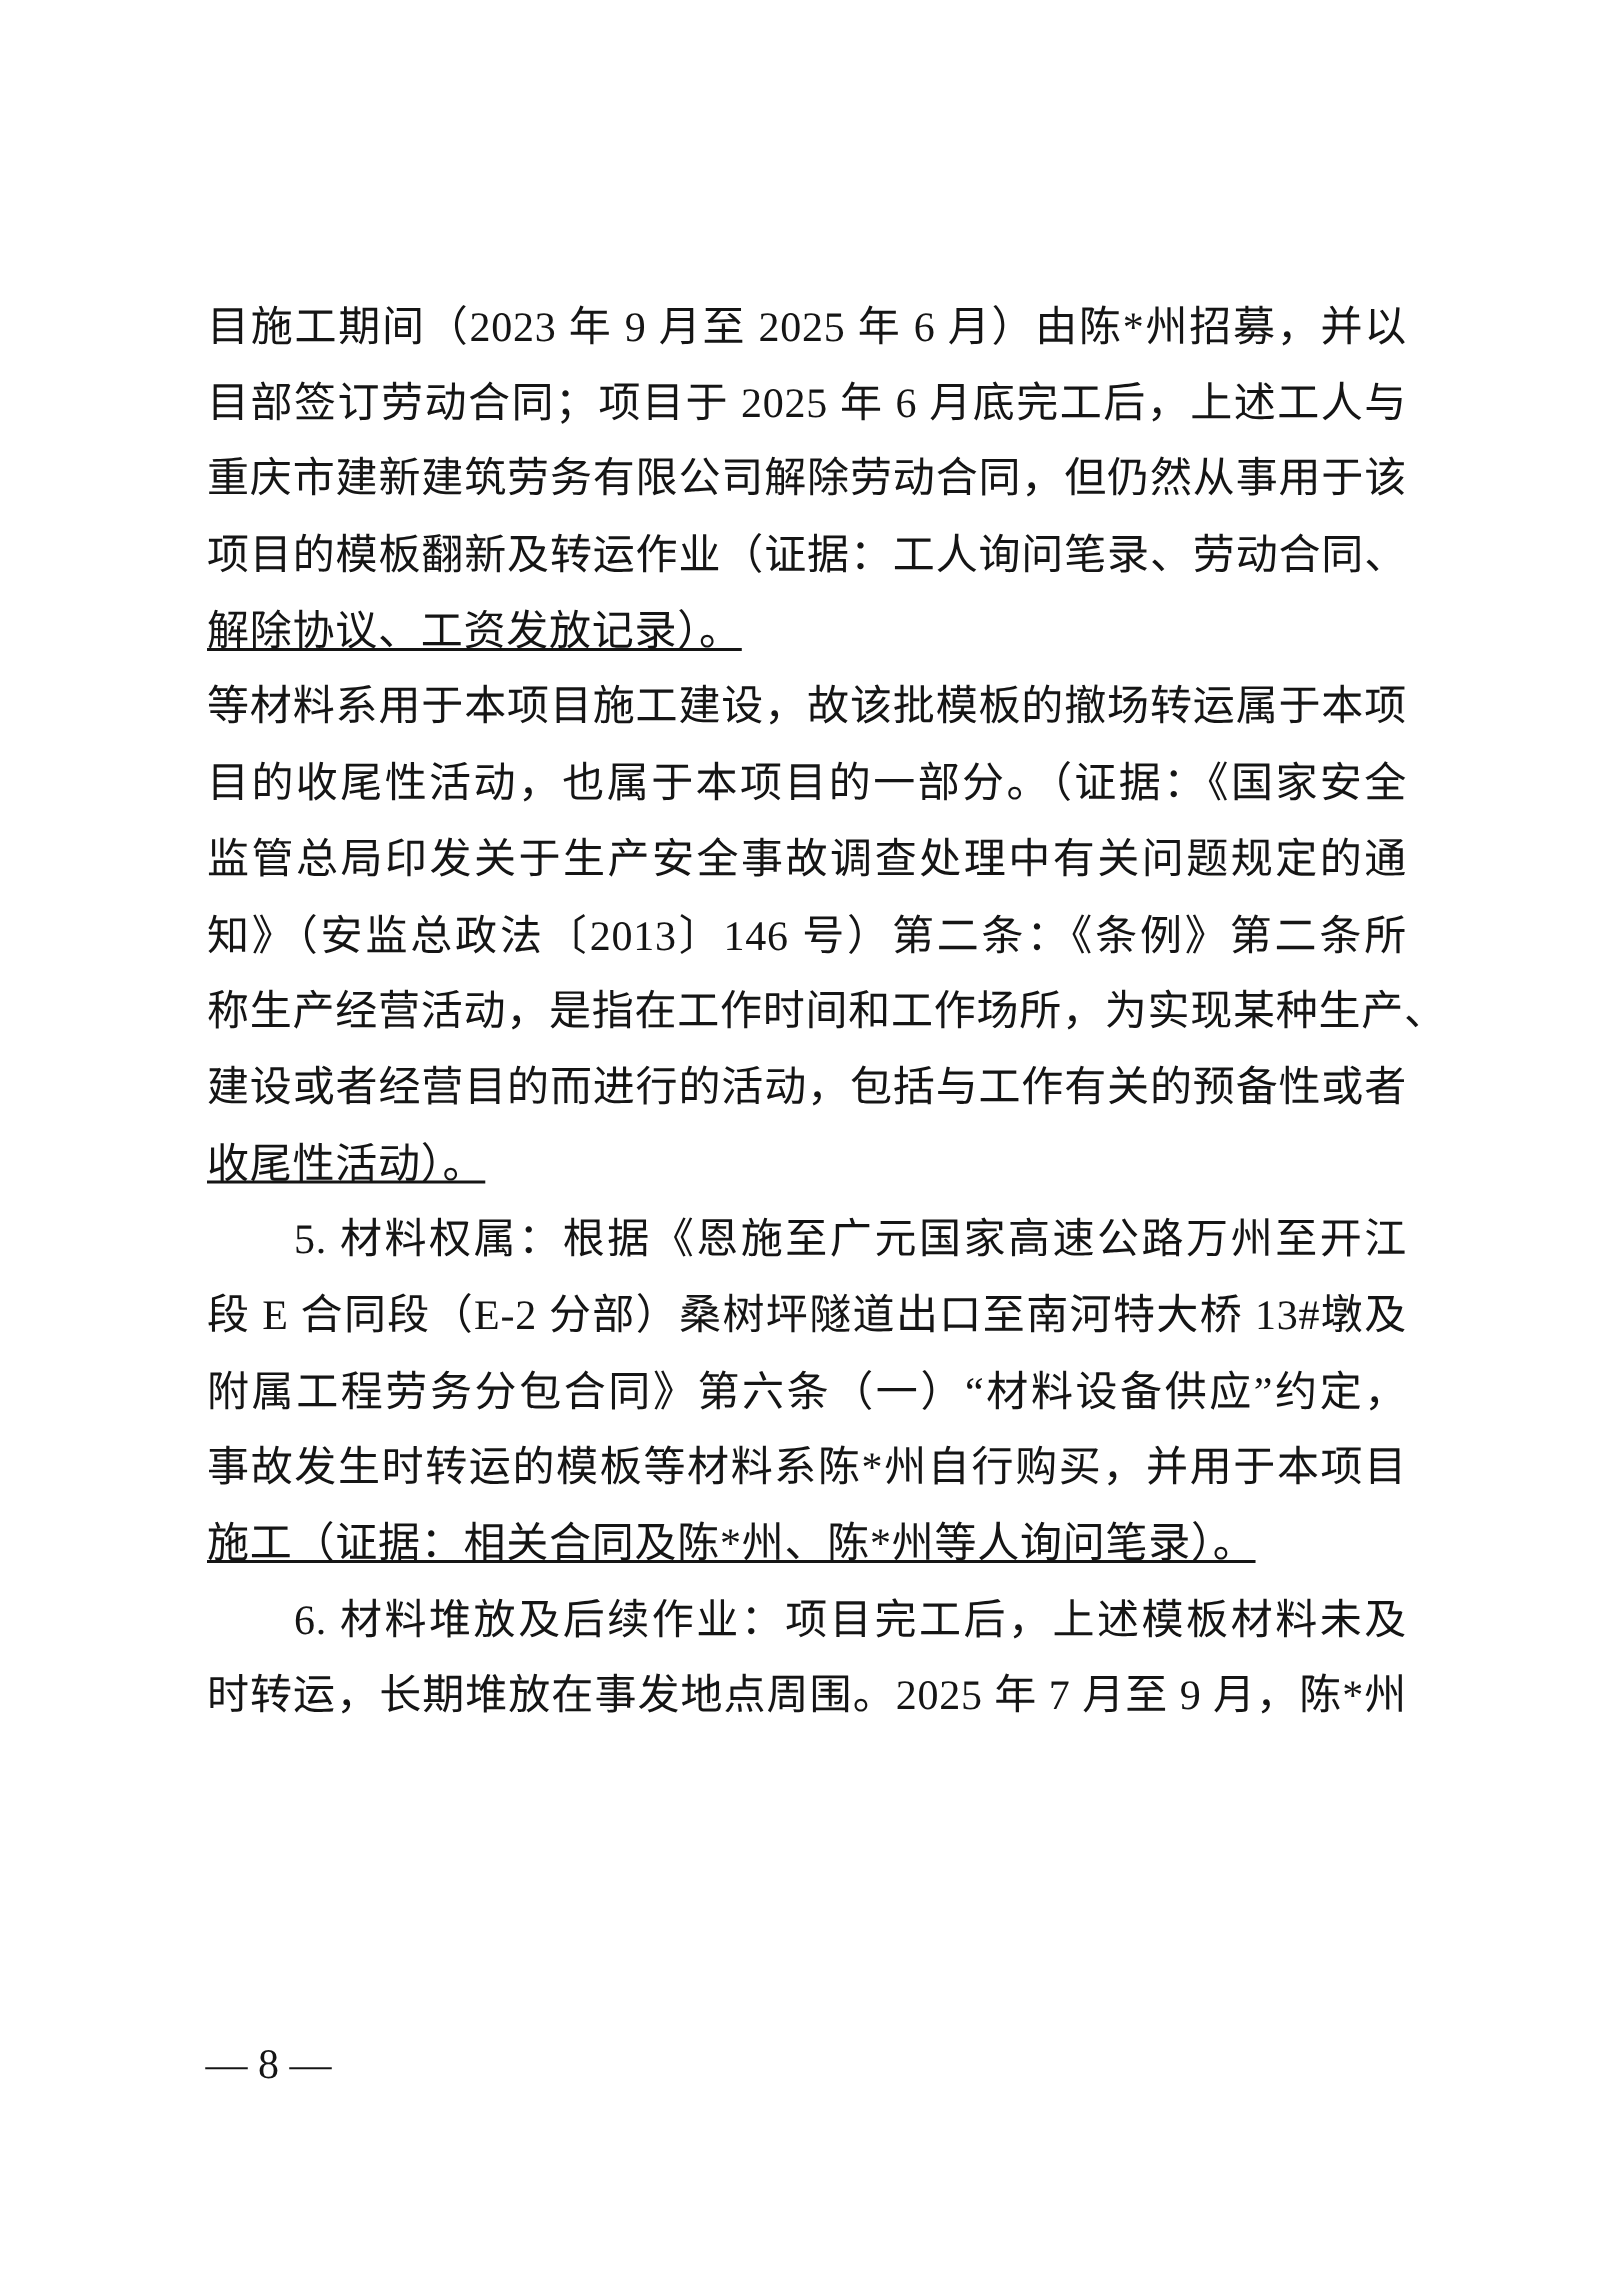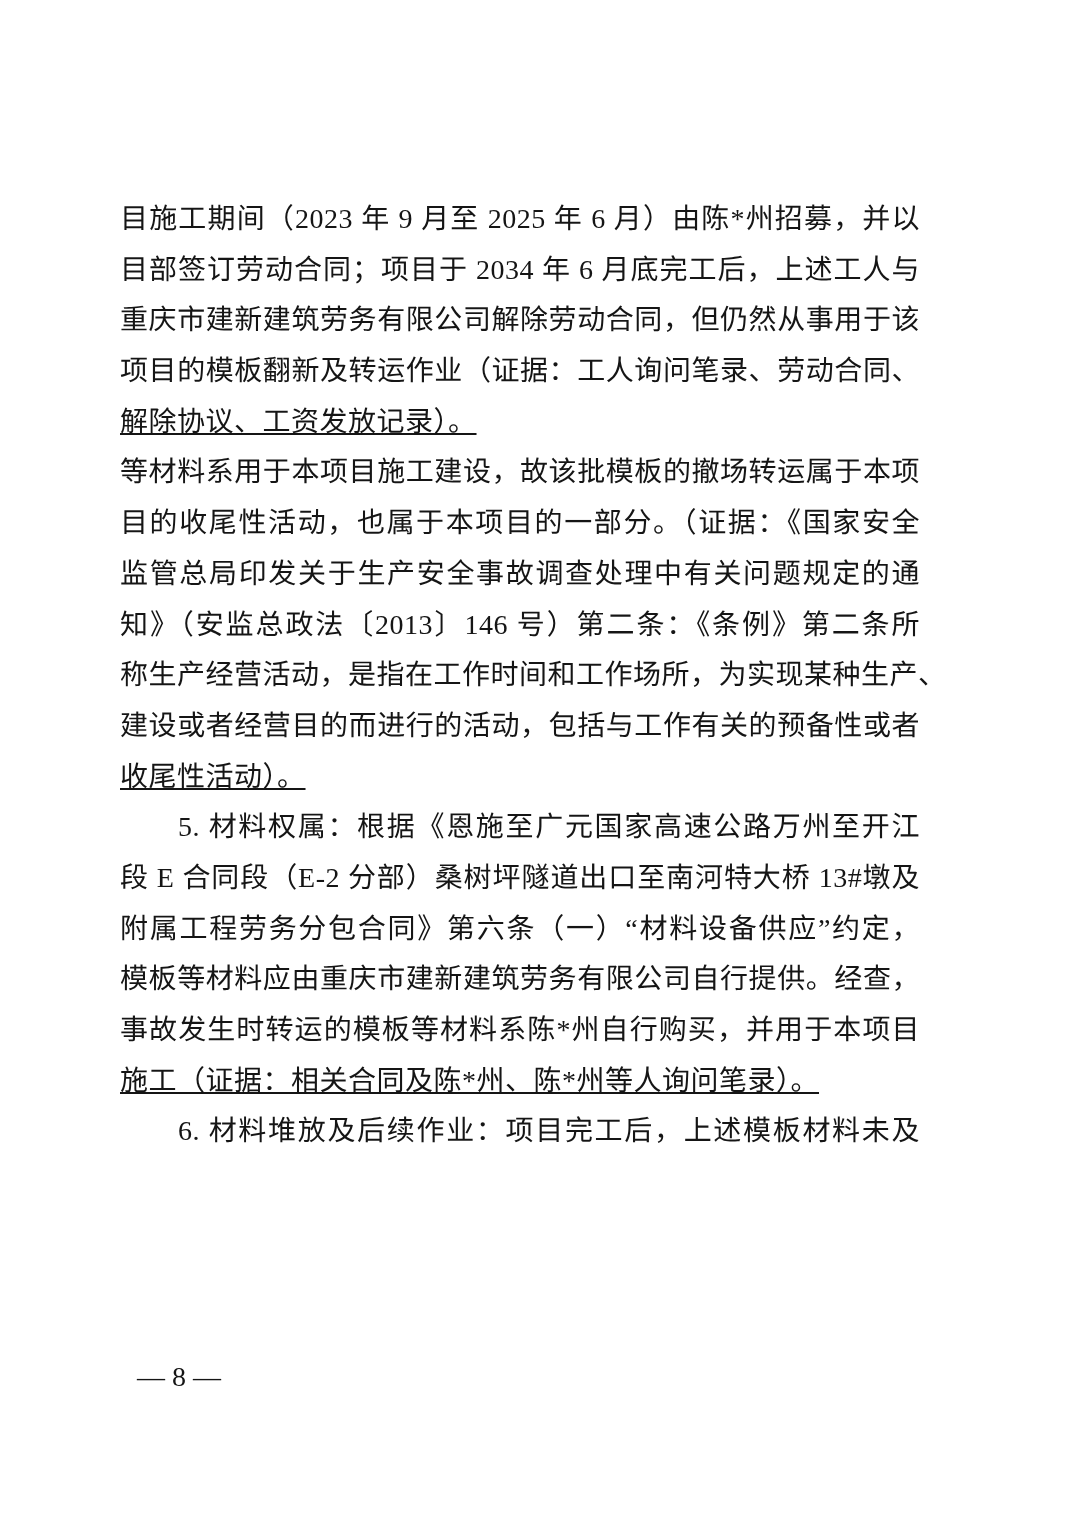--- a/index.html
+++ b/index.html
@@ -11,21 +11,21 @@
     position: relative;
     width: 1074px;
     height: 1520px;
     background: #ffffff;
     overflow: hidden;
     font-family: "Liberation Serif", "DejaVu Serif", serif;
     color: #151515;
   }
   .text-block {
     position: absolute;
-    left: 120px;
+    left: 138px;
     top: 194px;
     width: 800px;
   }
   .line {
     height: 50.7px;
     line-height: 50.7px;
     font-size: 28px;
     letter-spacing: 0.5px;
     white-space: nowrap;      
     text-align: justify;
@@ -49,35 +49,35 @@
     color: #151515;
   }
 </style>
 </head>
 <body>
 
 <div class="page">
 
   <div class="text-block">
     <div class="line">目施工期间（2023 年 9 月至 2025 年 6 月）由陈*州招募，并以</div>
-    <div class="line">目部签订劳动合同；项目于 2034 年 6 月底完工后，上述工人与</div>
+    <div class="line">目部签订劳动合同；项目于 2025 年 6 月底完工后，上述工人与</div>
     <div class="line">重庆市建新建筑劳务有限公司解除劳动合同，但仍然从事用于该</div>
     <div class="line">项目的模板翻新及转运作业（证据：工人询问笔录、劳动合同、</div>
     <div class="line para-end">解除协议、工资发放记录）。</div>
     <div class="line">等材料系用于本项目施工建设，故该批模板的撤场转运属于本项</div>
     <div class="line">目的收尾性活动，也属于本项目的一部分。（证据：《国家安全</div>
     <div class="line">监管总局印发关于生产安全事故调查处理中有关问题规定的通</div>
     <div class="line">知》（安监总政法〔2013〕146 号）第二条：《条例》第二条所</div>
     <div class="line">称生产经营活动，是指在工作时间和工作场所，为实现某种生产、</div>
     <div class="line">建设或者经营目的而进行的活动，包括与工作有关的预备性或者</div>
     <div class="line para-end">收尾性活动）。</div>
     <div class="line indent">5. 材料权属：根据《恩施至广元国家高速公路万州至开江</div>
     <div class="line">段 E 合同段（E-2 分部）桑树坪隧道出口至南河特大桥 13#墩及</div>
     <div class="line">附属工程劳务分包合同》第六条（一）“材料设备供应”约定，</div>
-    <div class="line">模板等材料应由重庆市建新建筑劳务有限公司自行提供。经查，</div>
     <div class="line">事故发生时转运的模板等材料系陈*州自行购买，并用于本项目</div>
     <div class="line para-end">施工（证据：相关合同及陈*州、陈*州等人询问笔录）。</div>
     <div class="line indent">6. 材料堆放及后续作业：项目完工后，上述模板材料未及</div>
+    <div class="line">时转运，长期堆放在事发地点周围。2025 年 7 月至 9 月，陈*州</div>
   </div>
 
   <div class="footer">— 8 —</div>
 
 </div>
 
 </body></html>

